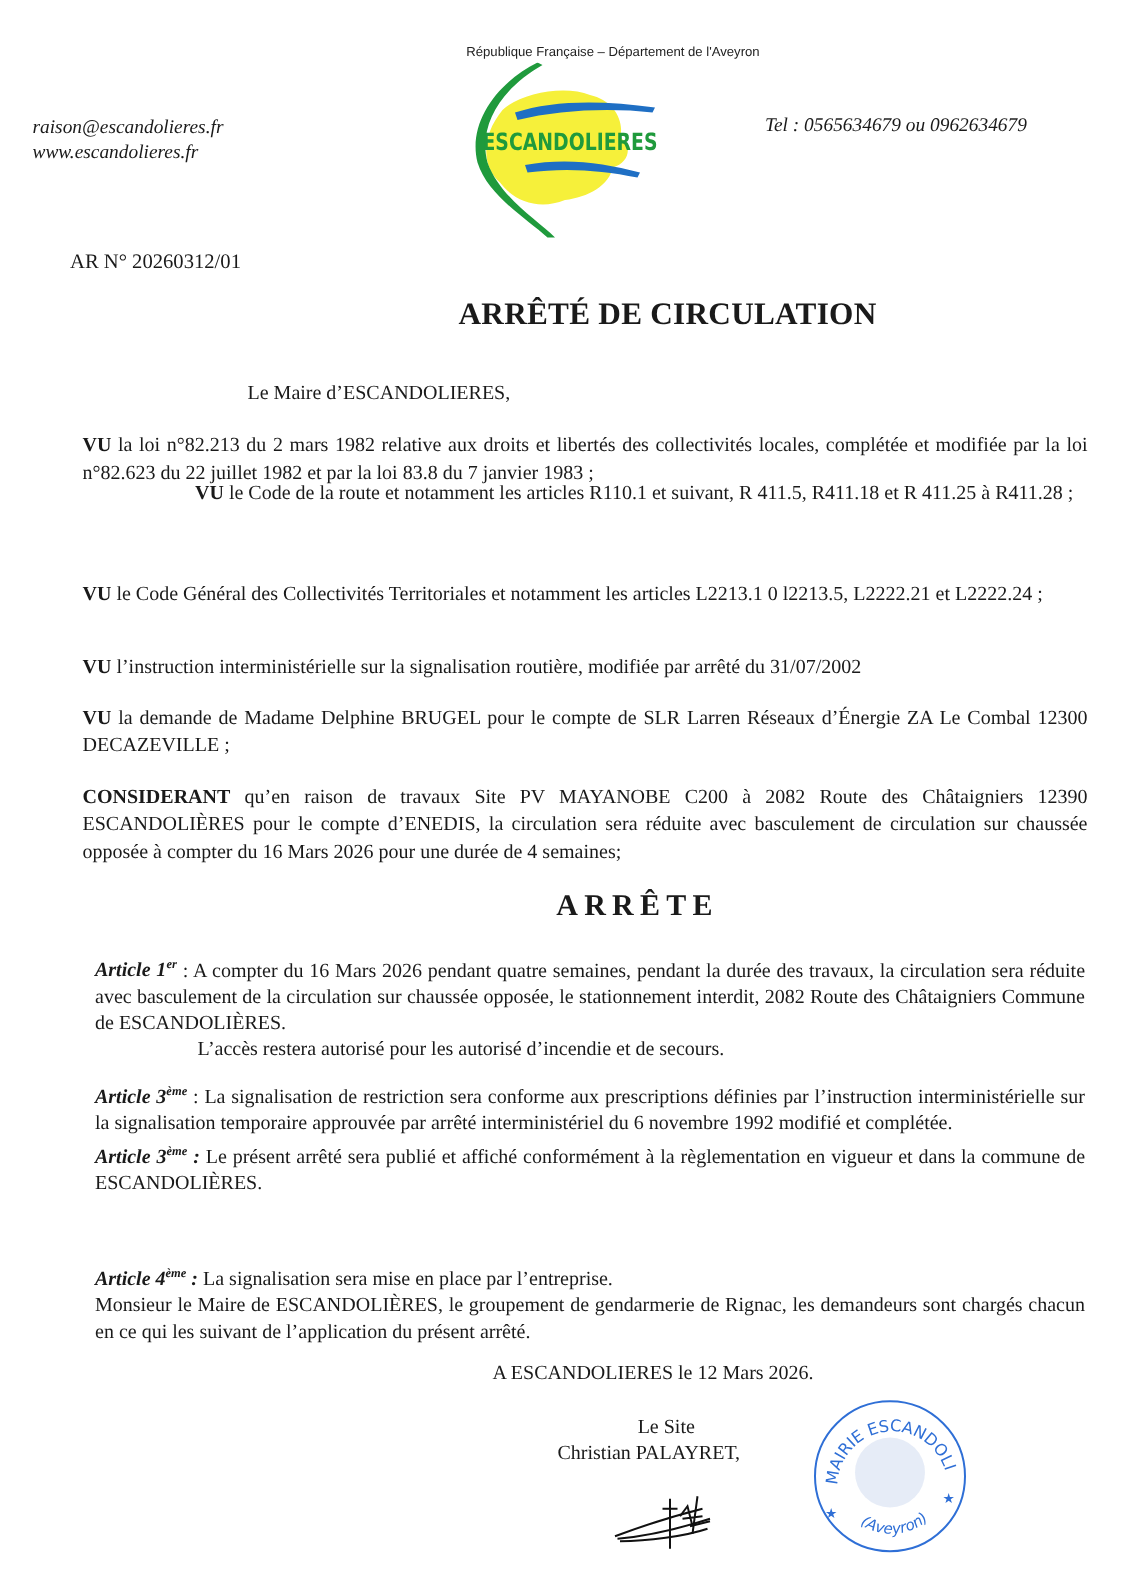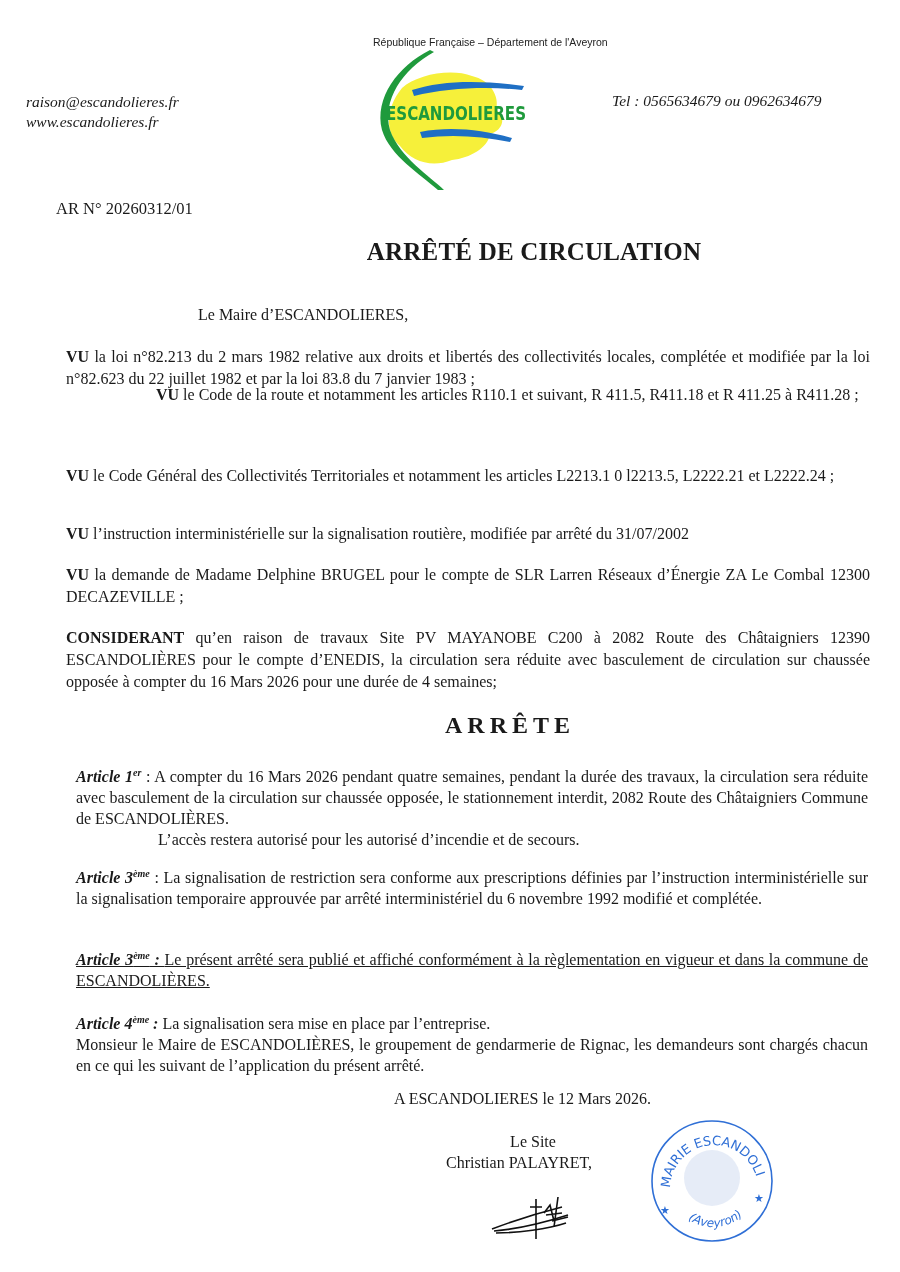--- a/index.html
+++ b/index.html
@@ -64,21 +64,21 @@
 
 <div class="abs art" style="top:762px;">
   <span class="lbl"><span>Article 1</span><sup>er</sup></span><span> : </span><span>A compter du 16 Mars 2026 pendant quatre semaines, pendant la durée des travaux, la circulation sera réduite avec basculement de la circulation sur chaussée opposée, le stationnement interdit, 2082 Route des Châtaigniers Commune de ESCANDOLIÈRES.</span>
   <span class="sub-indent">L’accès restera autorisé pour les autorisé d’incendie et de secours.</span>
 </div>
 
 <div class="abs art" style="top:863px;">
   <span class="lbl"><span>Article 3</span><sup>ème</sup></span><span> : </span><span>La signalisation de restriction sera conforme aux prescriptions définies par l’instruction interministérielle sur la signalisation temporaire approuvée par arrêté interministériel du 6 novembre 1992 modifié et complétée.</span>
 </div>
 
-<div class="abs art" style="top:945px;text-decoration:underline;">
+<div class="abs art" style="top:911px;">
   <span class="lbl"><span>Article 3</span><sup>ème</sup><span> : </span></span><span>Le présent arrêté sera publié et affiché conformément à la règlementation en vigueur et dans la commune de ESCANDOLIÈRES.</span>
 </div>
 
 <div class="abs art" style="top:1009px;">
   <span class="lbl"><span>Article 4</span><sup>ème</sup><span> : </span></span><span>La signalisation sera mise en place par l’entreprise.</span><br>
   <span> Monsieur le Maire de ESCANDOLIÈRES, le groupement de gendarmerie de Rignac, les demandeurs sont chargés chacun en ce qui les suivant de l’application du présent arrêté.</span>
 </div>
 
 <div class="abs date-line">A ESCANDOLIERES le 12 Mars 2026.</div>
 <div class="abs sig-title">Le Site</div>

